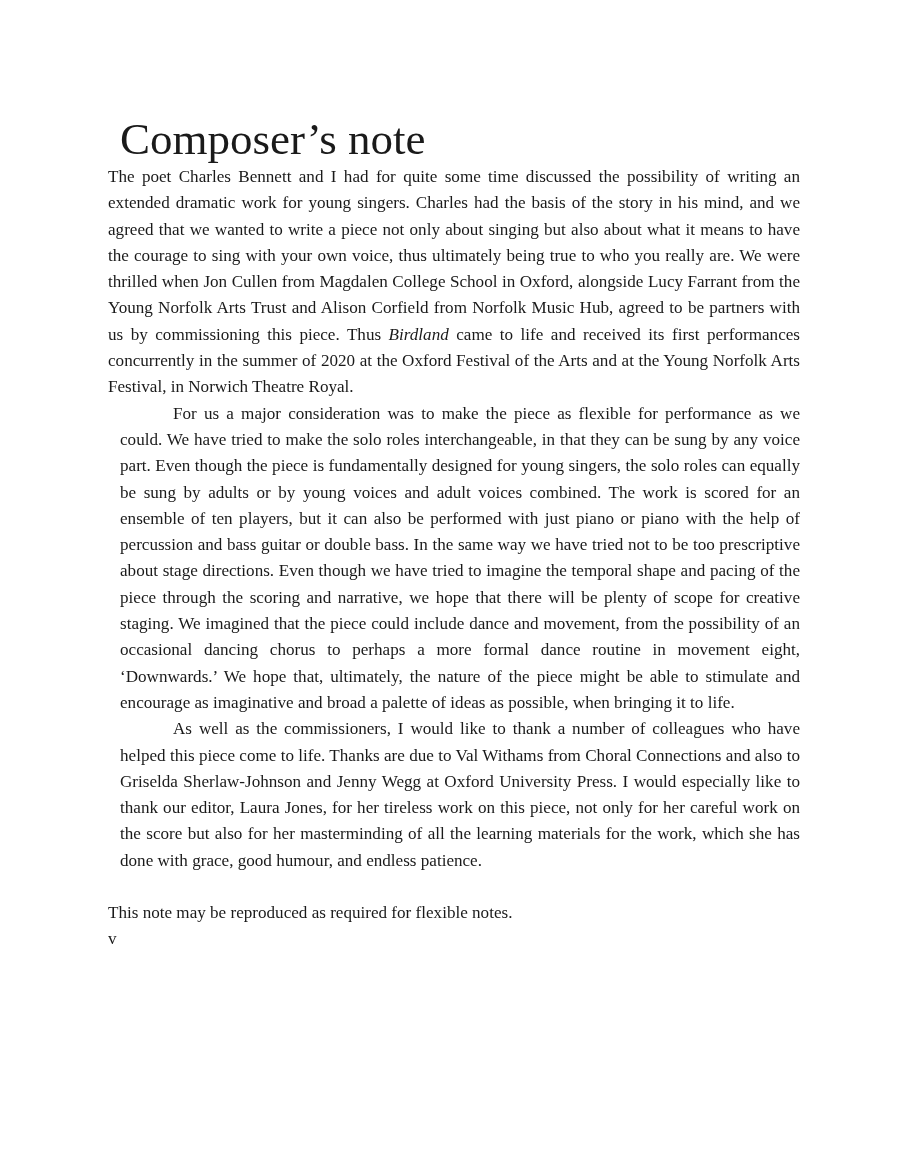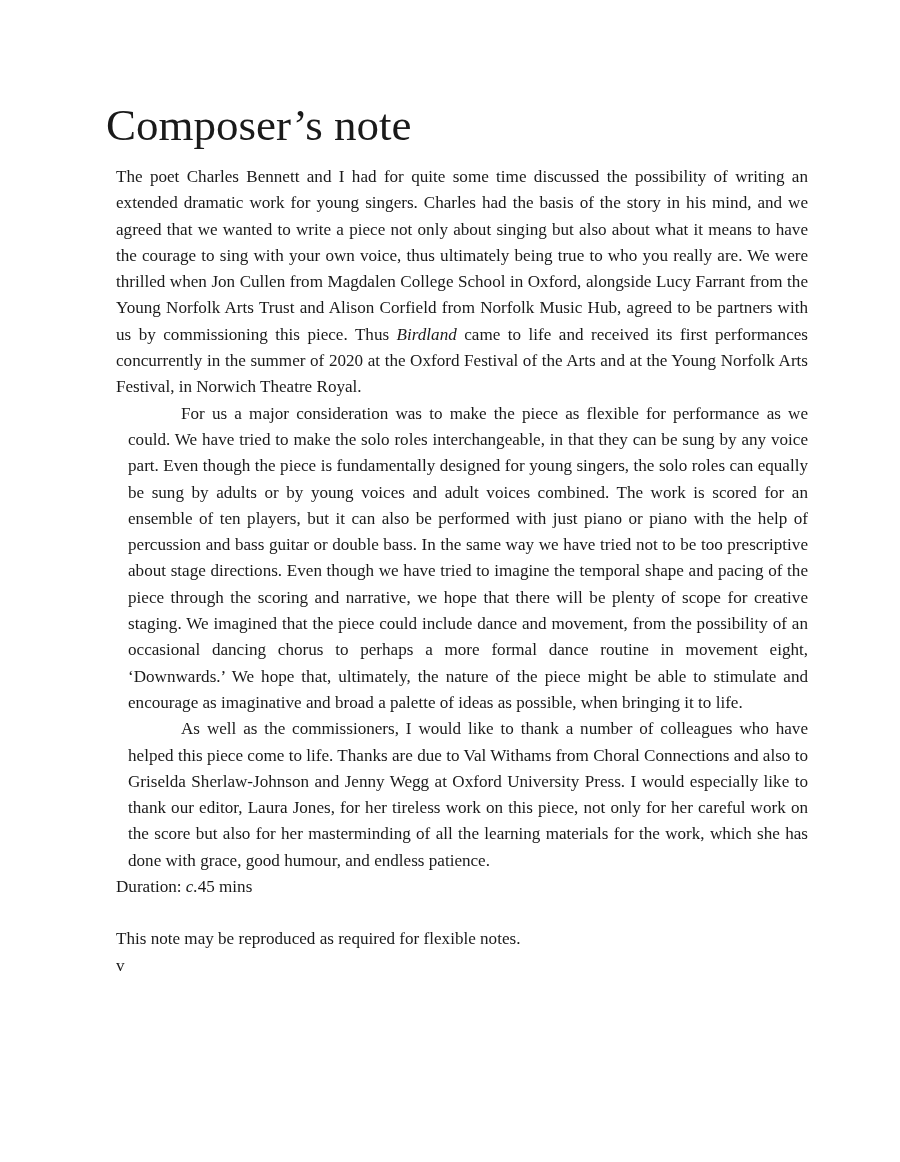--- a/index.html
+++ b/index.html
@@ -1,31 +1,30 @@
 <!DOCTYPE html>
 <html><head>
 <meta charset="utf-8">
 <style>
   html, body { margin: 0; padding: 0; background: #ffffff; }
   body { width: 900px; height: 1162px; position: relative; overflow: hidden;
          font-family: "Liberation Serif", "DejaVu Serif", serif; color: #1a1a1a; }
-  .title { position: absolute; left: 104px; top: 96px; font-size: 45px; font-weight: normal; margin: 2px; line-height: 1.2; }
-  .body-text { position: absolute; left: 116px; top: 164px; width: 692px; font-size: 17.1px; line-height: 26.3px; }
+  .title { position: absolute; left: 104px; top: 96px; font-size: 45px; font-weight: normal; margin: 16px; line-height: 1.2; }
+  .body-text { position: absolute; left: 108px; top: 164px; width: 692px; font-size: 17.1px; line-height: 26.3px; }
   .body-text p { margin: 0; text-align: justify; }
   .body-text p.indent { text-indent: 53px; margin-left: 12px; }
   .sig { text-align: right; }
   .gap { height: 26px; }
   .folio { text-align: center; }
 </style>
 </head>
 <body>
 
 <h1 class="title">Composer’s note</h1>
 
 <div class="body-text">
   <p><span>The poet Charles Bennett and I had for quite some time discussed the possibility of writing an extended dramatic work for young singers. Charles had the basis of the story in his mind, and we agreed that we wanted to write a piece not only about singing but also about what it means to have the courage to sing with your own voice, thus ultimately being true to who you really are. We were thrilled when Jon Cullen from Magdalen College School in Oxford, alongside Lucy Farrant from the Young Norfolk Arts Trust and Alison Corfield from Norfolk Music Hub, agreed to be partners with us by commissioning this piece. Thus </span><em>Birdland</em><span> came to life and received its first performances concurrently in the summer of 2020 at the Oxford Festival of the Arts and at the Young Norfolk Arts Festival, in Norwich Theatre Royal.</span></p>
   <p class="indent">For us a major consideration was to make the piece as flexible for performance as we could. We have tried to make the solo roles interchangeable, in that they can be sung by any voice part. Even though the piece is fundamentally designed for young singers, the solo roles can equally be sung by adults or by young voices and adult voices combined.  The work is scored for an ensemble of ten players, but it can also be performed with just piano or piano with the help of percussion and bass guitar or double bass. In the same way we have tried not to be too prescriptive about stage directions. Even though we have tried to imagine the temporal shape and pacing of the piece through the scoring and narrative, we hope that there will be plenty of scope for creative staging. We imagined that the piece could include dance and movement, from the possibility of an occasional dancing chorus to perhaps a more formal dance routine in movement eight, ‘Downwards.’ We hope that, ultimately, the nature of the piece might be able to stimulate and encourage as imaginative and broad a palette of ideas as possible, when bringing it to life.</p>
   <p class="indent">As well as the commissioners, I would like to thank a number of colleagues who have helped this piece come to life. Thanks are due to Val Withams from Choral Connections and also to Griselda Sherlaw-Johnson and Jenny Wegg at Oxford University Press. I would especially like to thank our editor, Laura Jones, for her tireless work on this piece, not only for her careful work on the score but also for her masterminding of all the learning materials for the work, which she has done with grace, good humour, and endless patience.</p>
-  <p><span>Duration: </span><em>c.</em><span>45 mins</span></p>
   <div class="gap"></div>
   <p>This note may be reproduced as required for flexible notes.</p>
   <p class="folio">v</p>
 </div>
 
 </body></html>

